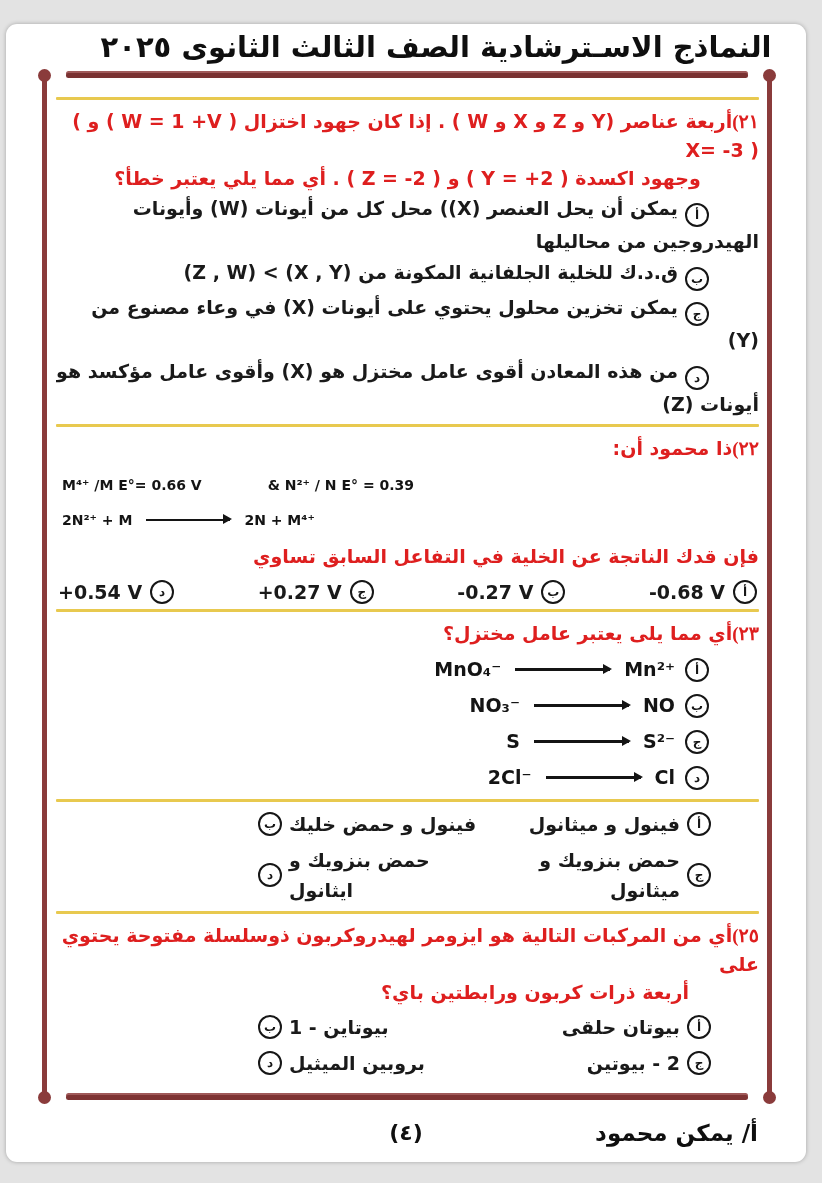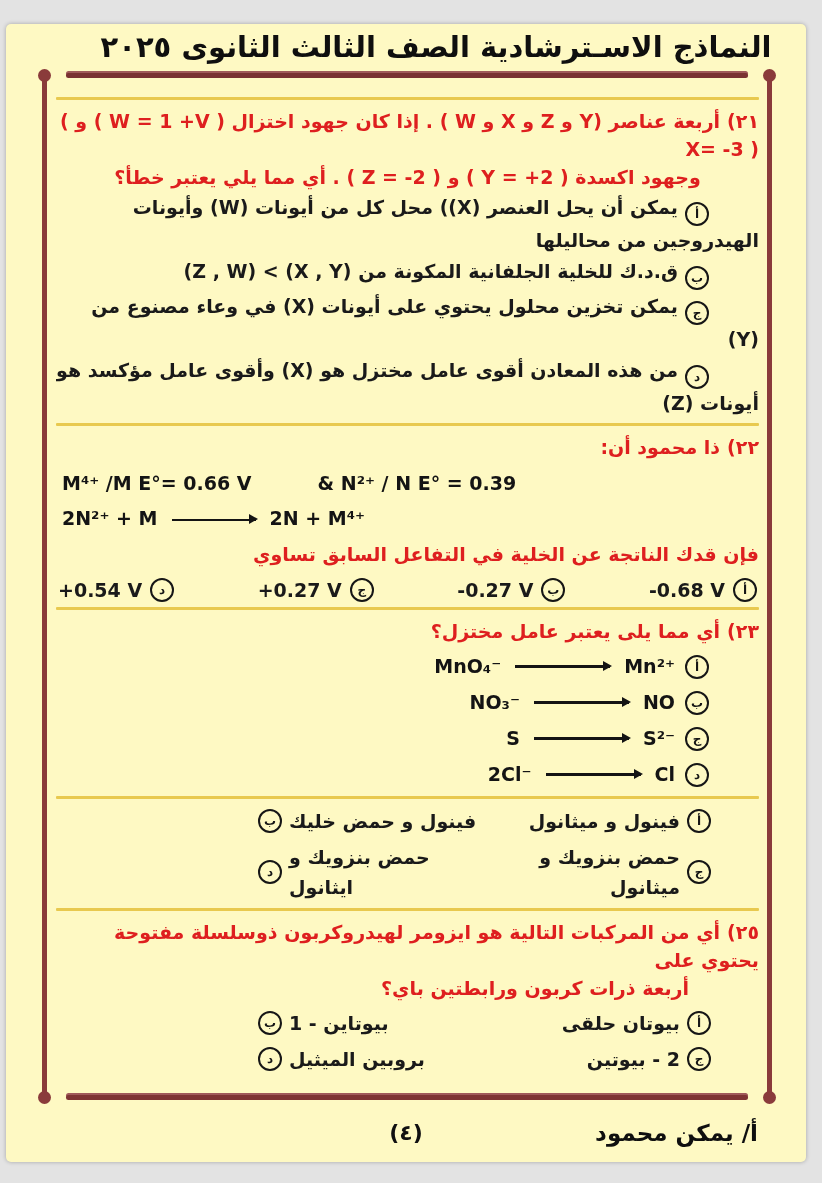--- a/index.html
+++ b/index.html
@@ -4,21 +4,21 @@
 <style>
   html,body{margin:0;padding:0;}
   body{
     width:822px;height:1183px;position:relative;overflow:hidden;
     background:#e3e3e3;
     font-family:"DejaVu Sans", sans-serif;
     font-weight:bold;color:#1a1a1a;
   }
   .page{
     position:absolute;top:24px;left:6px;width:800px;height:1138px;
-    background:#fef9c3;border-radius:5px;box-shadow:0 0 4px rgba(0,0,0,.28);
+    background:#ffffff;border-radius:11px;box-shadow:0 0 4px rgba(0,0,0,.28);
   }
   .doc-title{
     margin-top:6px;text-align:center;direction:rtl;
     font-size:29px;letter-spacing:0px;color:#0f0f0f;
     position:relative;left:30px;
   }
   
   .frame{position:absolute;top:49px;left:36px;right:34px;bottom:62px;}
   .rule{position:absolute;background:#7e3434;border-radius:3px;}
   .rule.top{top:0;left:24px;right:24px;height:5px;background:#7a3232;box-shadow:0 -2px 0 #a05a5a;}
@@ -30,32 +30,32 @@
   .dot.bl{bottom:-4px;left:-4px}.dot.br{bottom:-4px;right:-4px}
   .content{position:absolute;top:5px;left:14px;right:13px;bottom:6px;padding-top:14px;overflow:hidden;}
 
   .sep{height:3px;background:#e8c94f;margin:5px 0 7px 0;border-radius:1px;}
 
   .rline{direction:rtl;text-align:right;unicode-bidi:plaintext;}
   .qh{font-size:19px;line-height:28px;color:#de1f1f;}
   .qh.center{text-align:center;}
   .opt{font-size:19px;line-height:29px;margin:2px 0;color:#1a1a1a;}
   .ltr{direction:ltr;unicode-bidi:isolate;}
-  .qlabel{margin-left:7px;}
+  .qlabel{margin-left:0;font-family:Liberation Serif, serif;}
 
   .circ{
     display:inline-flex;width:20px;height:20px;border:2px solid #161616;border-radius:50%;
     align-items:center;justify-content:center;
     font-size:12px;line-height:1;flex:0 0 auto;color:#161616;
     vertical-align:-4px;
   }
   .opt > .circ{margin-right:50px;margin-left:7px;}   
 
   
-  .eq{direction:ltr;text-align:left;font-size:19px;line-height:26px;margin:9px 0 9px 6px;color:#141414;}
+  .eq{direction:ltr;text-align:left;font-size:14px;line-height:26px;margin:9px 0 9px 6px;color:#141414;}
   .gap{display:inline-block;width:66px;}
   .arr{display:inline-block;position:relative;width:84px;height:2.5px;background:#141414;vertical-align:4px;margin:0 14px;}
   .arr::after{content:'';position:absolute;right:-2px;top:-4.6px;width:0;height:0;
     border-left:9px solid #141414;border-top:5px solid transparent;border-bottom:5px solid transparent;}
   .arr.long{width:95px;}
 
   
   .optrow4{display:flex;direction:rtl;justify-content:space-between;align-items:center;
     padding:0 2px;font-size:19px;margin:10px 0 2px 0;}
   .optrow4 .item{display:inline-flex;align-items:center;direction:rtl;}

